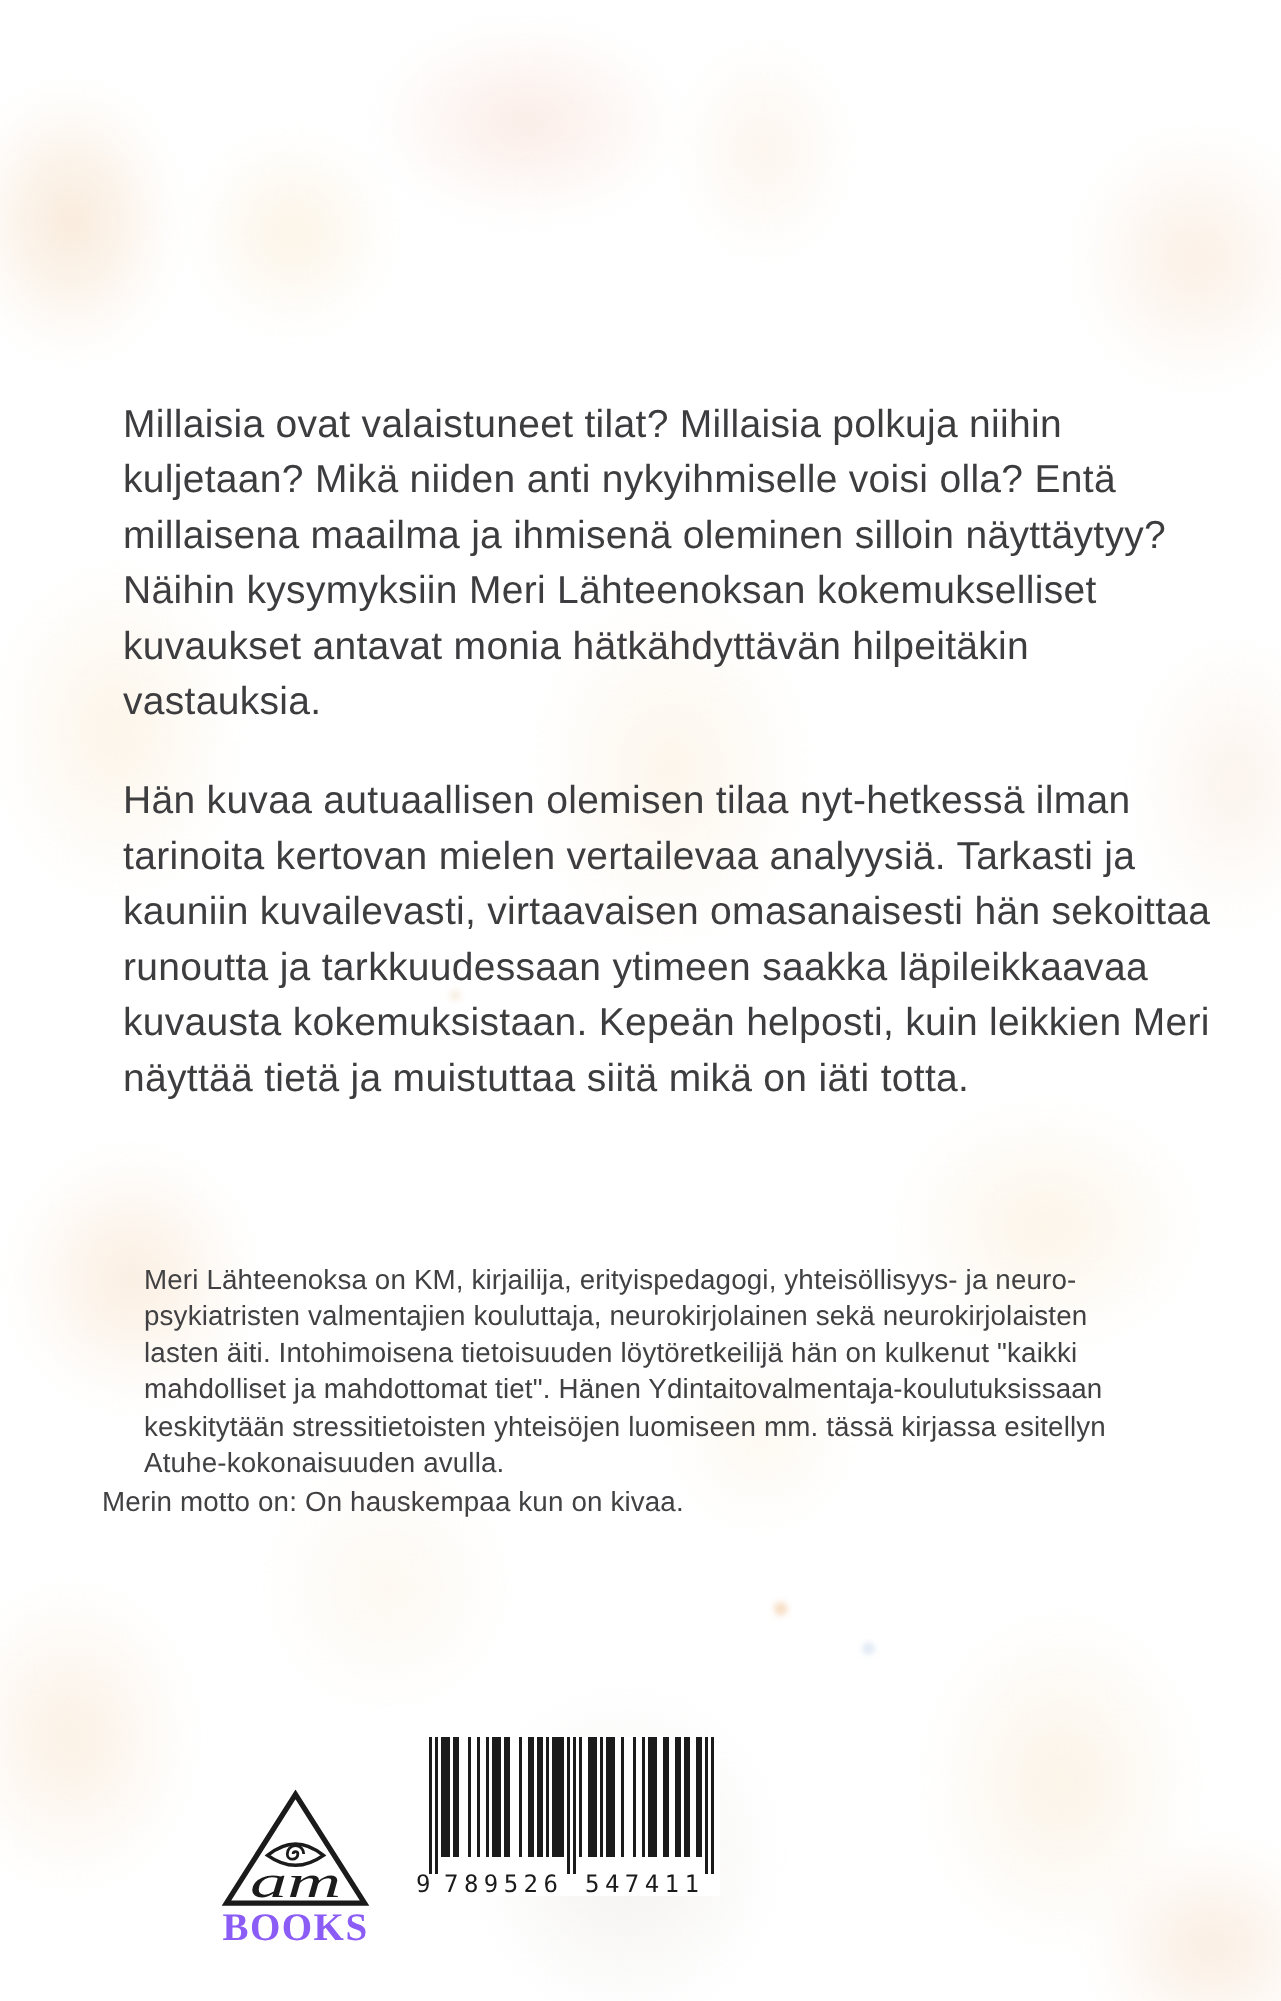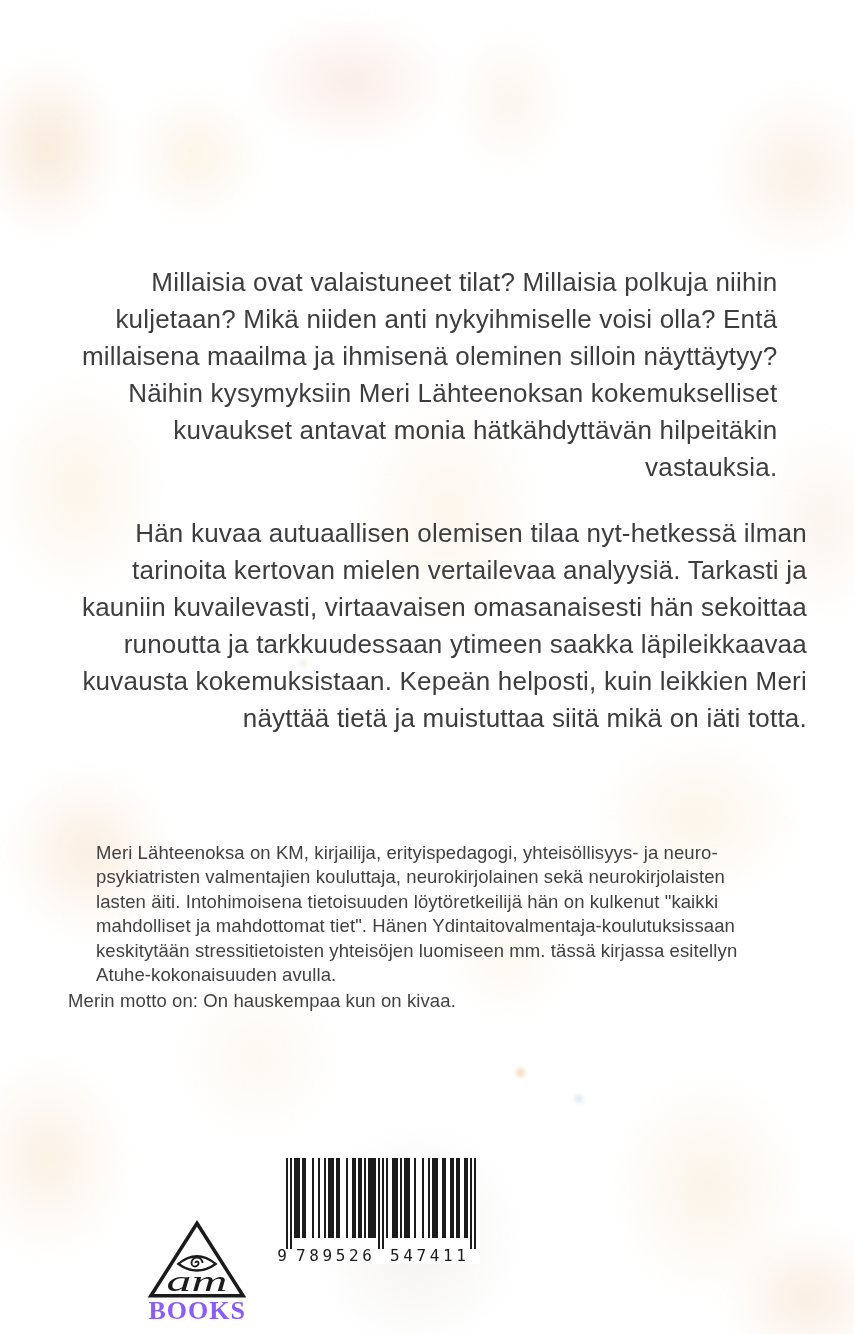--- a/index.html
+++ b/index.html
@@ -5,33 +5,33 @@
   html,body{margin:0;padding:0;background:#e9e9e9;}
   .page{
     position:relative;width:854px;height:1334px;margin:0 auto;
     background:#ffffff;overflow:hidden;
     font-family:"Liberation Sans",sans-serif;color:#3d3d3f;
   }
   .pebble{position:absolute;border-radius:50%;filter:blur(9px);pointer-events:none;}
   .speck{position:absolute;border-radius:50%;filter:blur(2px);pointer-events:none;}
   .blurb{
     position:absolute;left:82px;white-space:pre-line;
-    font-size:26px;line-height:37px;letter-spacing:0.2px;font-weight:500;color:#3d3d3f;text-align:right;
+    font-size:26px;line-height:37px;letter-spacing:0.2px;font-weight:500;color:#3d3d3f;
   }
   .blurb-1{top:264px;}
   .blurb-2{top:515px;}
   .bio{
     position:absolute;left:96px;top:841px;white-space:pre-line;
     font-size:18.5px;line-height:24.4px;letter-spacing:0.1px;color:#414143;
   }
   .motto{
     position:absolute;left:68px;top:990px;
     font-size:18.5px;letter-spacing:0.1px;color:#414143;
   }
-  .publisher-logo{position:absolute;left:148px;top:1220px;width:98px;text-align:right;}
+  .publisher-logo{position:absolute;left:148px;top:1193px;width:98px;text-align:center;}
   .logo-books{
     font-family:"Liberation Serif",serif;font-size:26px;font-weight:700;
     letter-spacing:1px;color:#8b5cf6;margin-top:-6px;line-height:1;
   }
   .barcode-wrap{position:absolute;left:272px;top:1158px;width:208px;height:106px;background:#ffffff;}
   .barcode-wrap svg{display:block;}
 </style>
 </head>
 <body>
 

